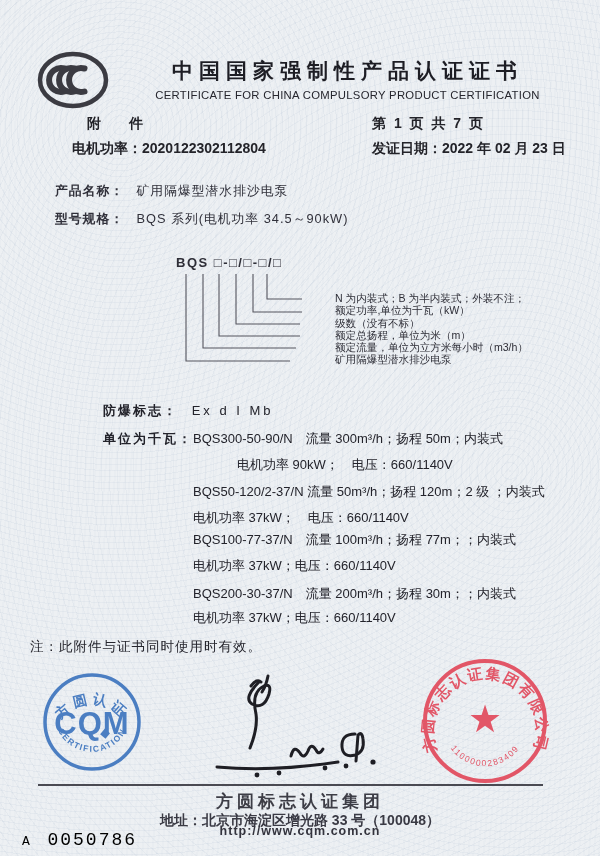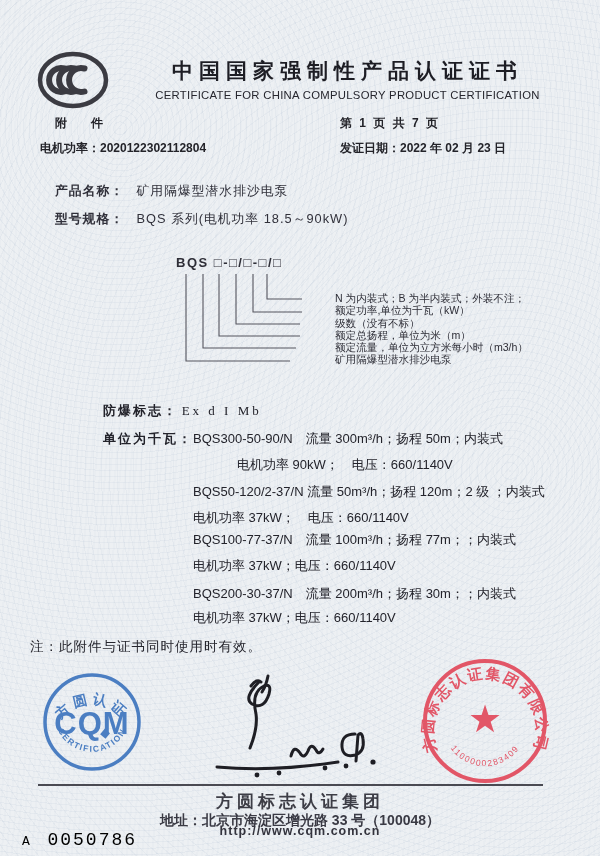--- a/index.html
+++ b/index.html
@@ -10,21 +10,21 @@
     background-image:
       repeating-radial-gradient(circle at 20% 15%, rgba(150,170,195,.10) 0 1px, transparent 1px 6px),
       repeating-radial-gradient(circle at 85% 55%, rgba(150,170,195,.09) 0 1px, transparent 1px 8px),
       repeating-linear-gradient(95deg, rgba(160,180,205,.05) 0 2px, transparent 2px 5px);
     color:#2a2a32;
   }
   .abs{position:absolute;}
   .row-label{font-weight:600;}
   .hdr-cn{font-size:21px;font-weight:700;letter-spacing:6px;color:#1d1d24;text-align:center;}
   .hdr-en{font-size:11.3px;letter-spacing:.3px;color:#26262e;text-align:center;}
-  .meta{font-size:12px;font-weight:600;color:#232329;}
+  .meta{font-size:14px;font-weight:600;color:#232329;margin-left:32px;}
   .prod{font-size:12.8px;color:#30303a;letter-spacing:1px;}
   .code{font-size:13px;letter-spacing:1.5px;color:#2e2e37;font-weight:600;}
   .dlabel{font-size:10.6px;color:#2e2e37;white-space:nowrap;}
   .param{font-size:13px;color:#23232b;white-space:nowrap;}
   .note{font-size:13.5px;color:#26262e;letter-spacing:1px;}
   .org{font-size:17px;font-weight:700;letter-spacing:4px;color:#3d3d46;text-align:center;width:600px;}
   .addr{font-size:14px;font-weight:600;color:#3a3a44;text-align:center;width:600px;}
   .url{font-size:12.5px;font-weight:700;color:#33333d;text-align:center;width:600px;letter-spacing:1px;}
   .serial{color:#000000;font-family:"Liberation Mono", monospace;}
   .rule{background:#4a4a52;height:2px;}
@@ -53,21 +53,21 @@
 <div class="abs meta" style="left:340px;top:140px;">
   <span>发证日期：</span><span>2022 年 02 月 23 日</span>
 </div>
 
 <div class="abs prod" style="left:55px;top:183px;">
   <span class="row-label">产品名称：</span>
   <span style="margin-left:8px;">矿用隔爆型潜水排沙电泵</span>
 </div>
 <div class="abs prod" style="left:55px;top:211px;">
   <span class="row-label">型号规格：</span>
-  <span style="margin-left:8px;">BQS 系列(电机功率 18.5～90kW)</span>
+  <span style="margin-left:8px;">BQS 系列(电机功率 34.5～90kW)</span>
 </div>
 
 <div class="abs code" style="left:176px;top:255px;">BQS □-□/□-□/□</div>
 
 <svg class="abs" style="left:0;top:0;" width="600" height="400" viewBox="0 0 600 400">
   <g fill="none" stroke="#55555e" stroke-width="1.1">
     <path d="M267,274 V299 H302"></path>
     <path d="M253,274 V312 H302"></path>
     <path d="M236,274 V324 H300"></path>
     <path d="M219,274 V336 H300"></path>
@@ -78,21 +78,21 @@
 
 <div class="abs dlabel" style="left:335px;top:292px;">N 为内装式；B 为半内装式；外装不注；</div>
 <div class="abs dlabel" style="left:335px;top:304px;">额定功率,单位为千瓦（kW）</div>
 <div class="abs dlabel" style="left:335px;top:317px;">级数（没有不标）</div>
 <div class="abs dlabel" style="left:335px;top:329px;">额定总扬程，单位为米（m）</div>
 <div class="abs dlabel" style="left:335px;top:341px;">额定流量，单位为立方米每小时（m3/h）</div>
 <div class="abs dlabel" style="left:335px;top:353px;">矿用隔爆型潜水排沙电泵</div>
 
 <div class="abs param" style="left:103px;top:402px;">
   <span class="row-label" style="letter-spacing:2px;">防爆标志：</span>
-  <span style="letter-spacing:3px;font-family:Liberation Serif, serif;">Ex d I Mb</span>
+  <span style="margin-left:10px;letter-spacing:3px;">Ex d I Mb</span>
 </div>
 
 <div class="abs param row-label" style="left:103px;top:430px;letter-spacing:2px;">单位为千瓦：</div>
 <div class="abs param" style="left:193px;top:430px;">BQS300-50-90/N　流量 300m³/h；扬程 50m；内装式</div>
 <div class="abs param" style="left:193px;top:456px;margin-left:44px;">电机功率 90kW；　电压：660/1140V</div>
 <div class="abs param" style="left:193px;top:483px;">BQS50-120/2-37/N 流量 50m³/h；扬程 120m；2 级 ；内装式</div>
 <div class="abs param" style="left:193px;top:509px;">电机功率 37kW；　电压：660/1140V</div>
 <div class="abs param" style="left:193px;top:531px;">BQS100-77-37/N　流量 100m³/h；扬程 77m；；内装式</div>
 <div class="abs param" style="left:193px;top:557px;">电机功率 37kW；电压：660/1140V</div>
 <div class="abs param" style="left:193px;top:585px;">BQS200-30-37/N　流量 200m³/h；扬程 30m；；内装式</div>

